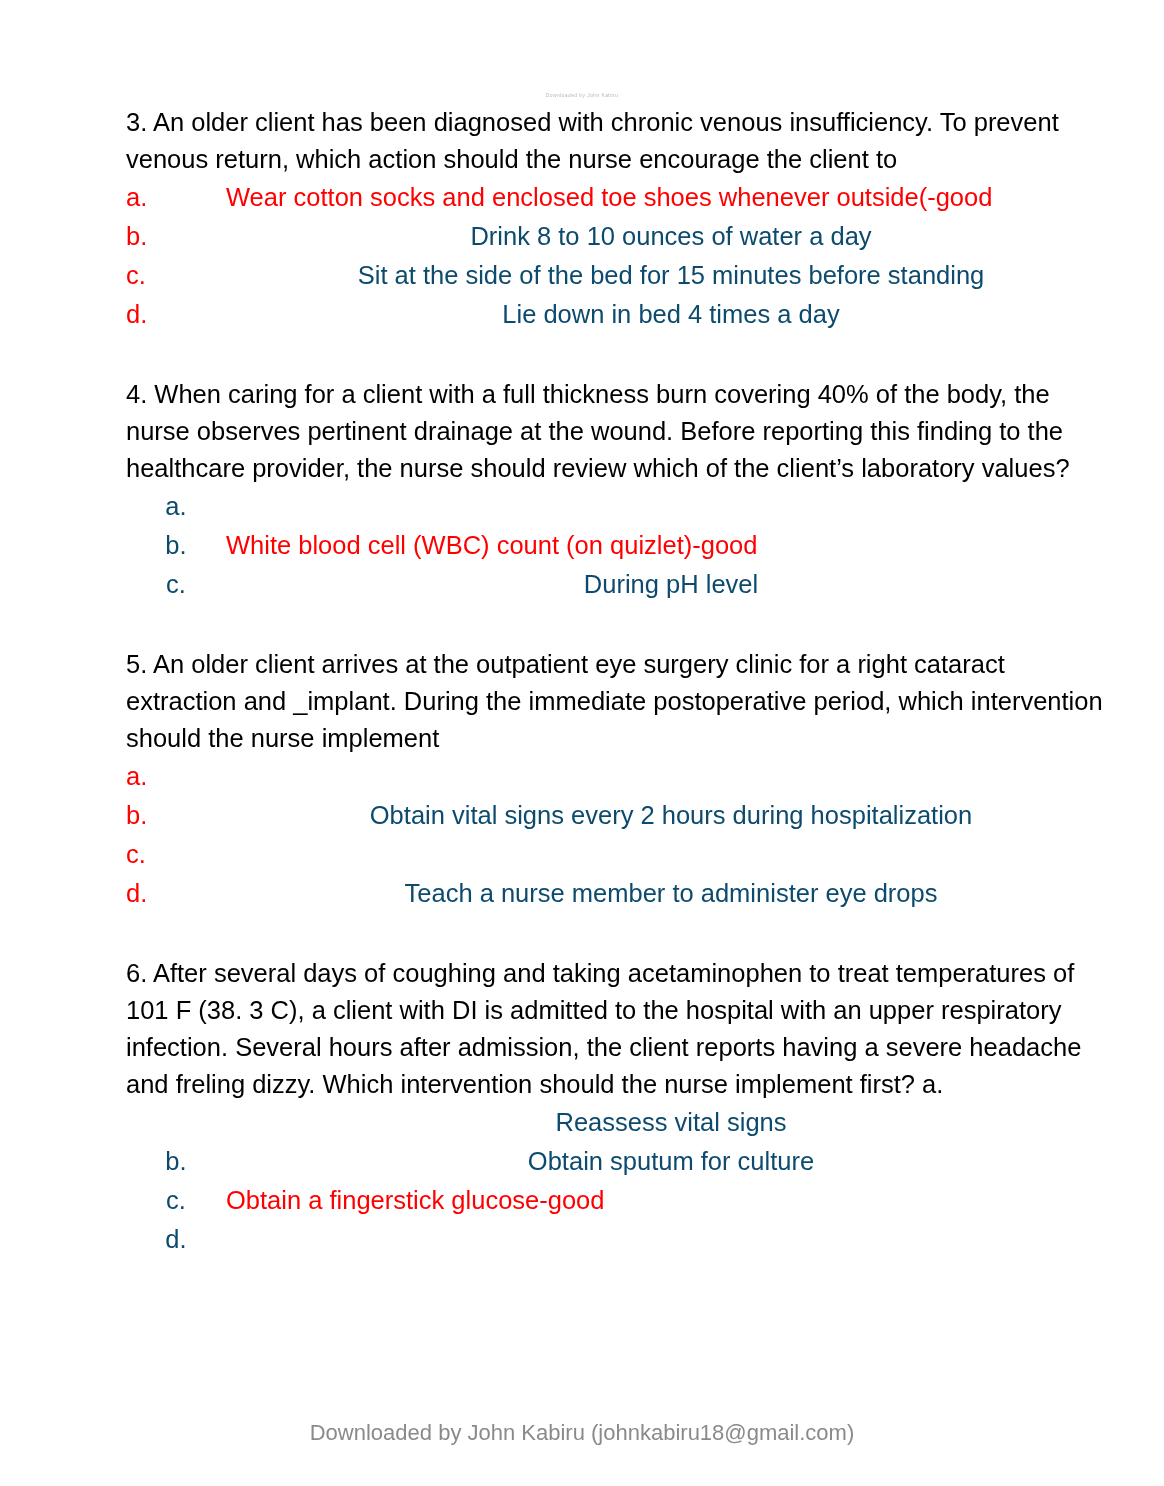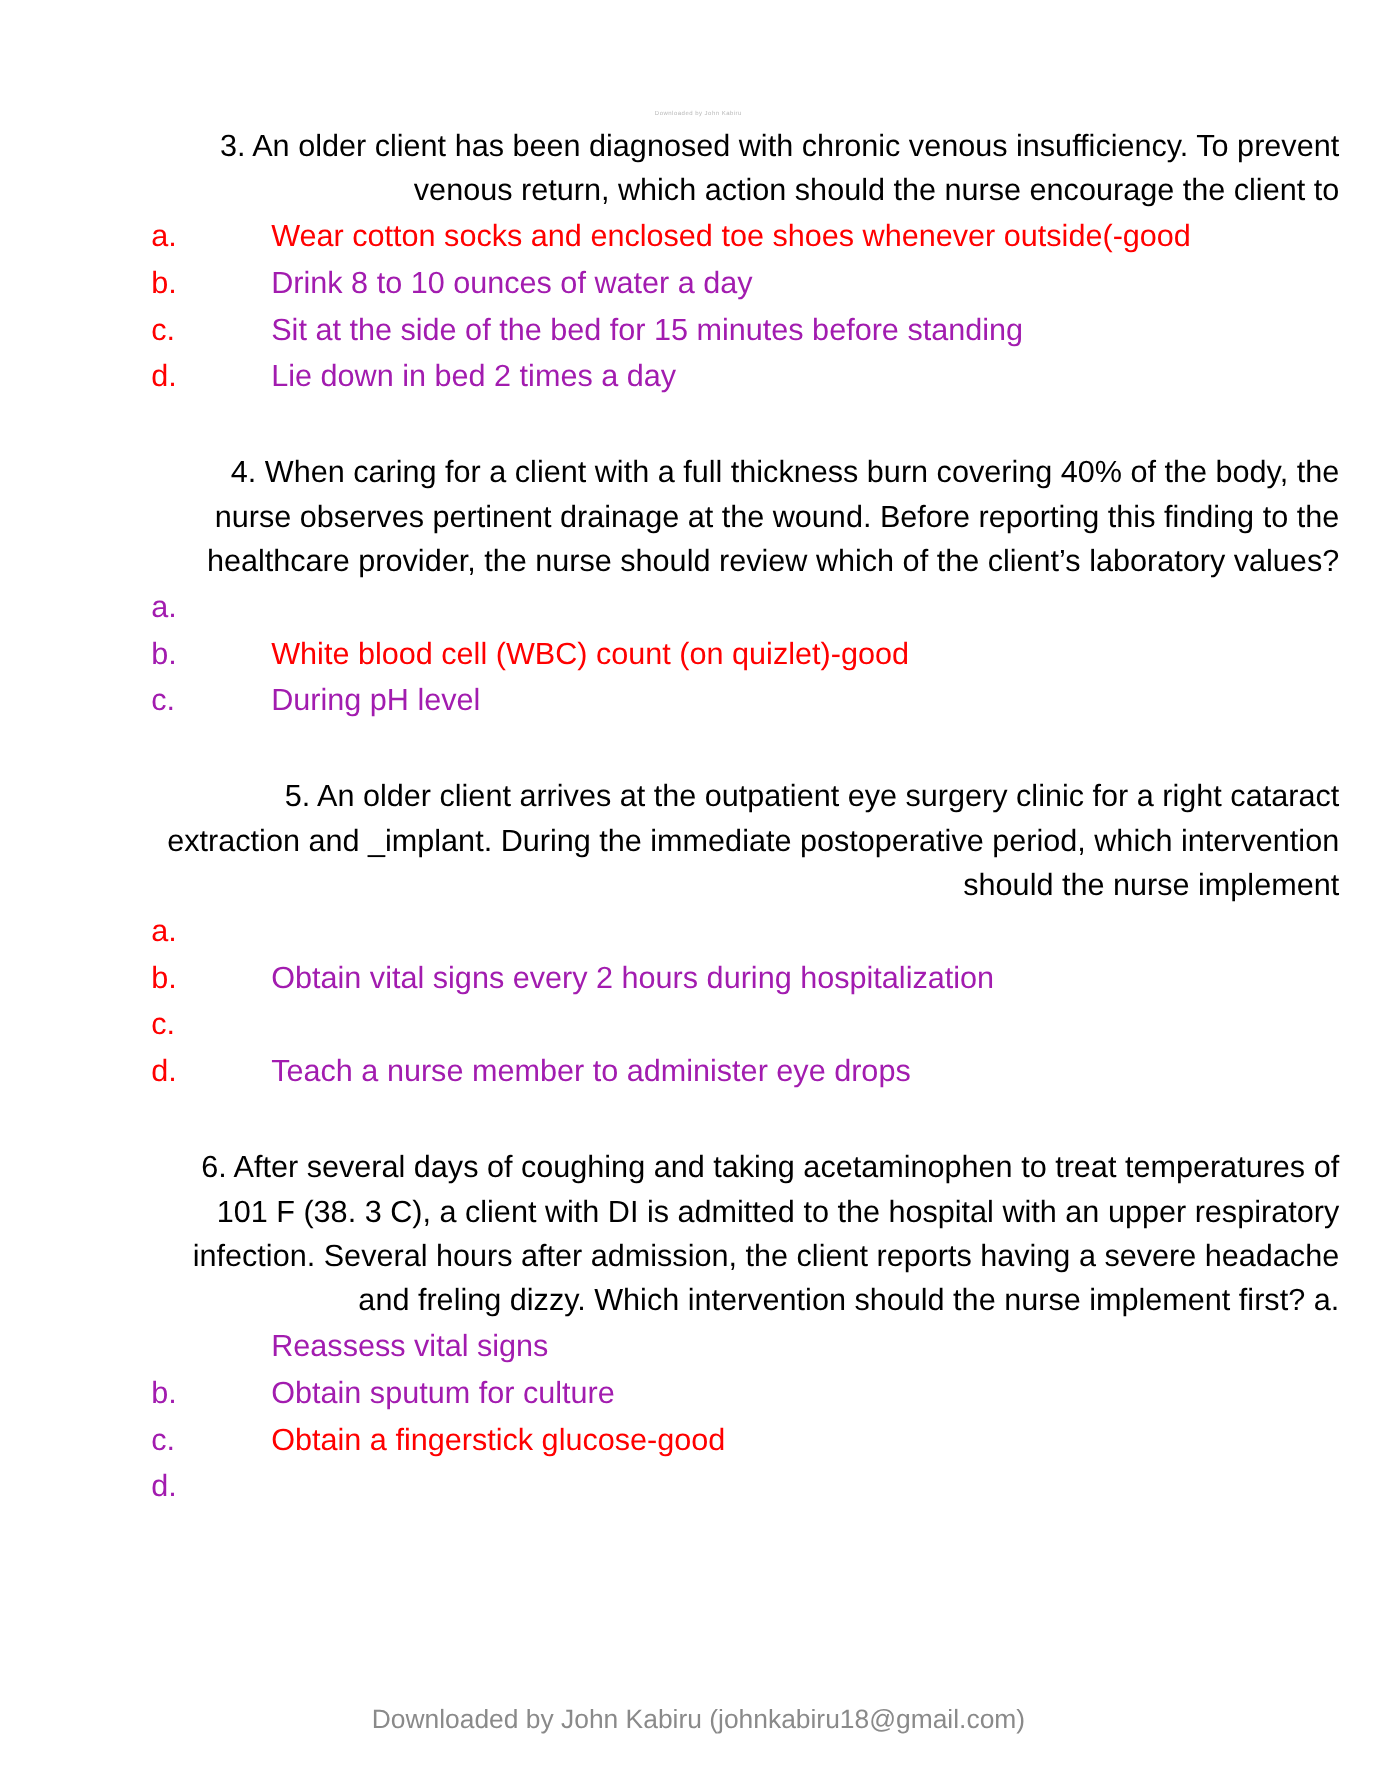--- a/index.html
+++ b/index.html
@@ -40,21 +40,20 @@
     width: 990px;
   }
   .qblock {
     margin-bottom: 28px;
   }
   .stem {
     font-size: 25.5px;
     line-height: 37px;
     color: #000000;
     margin: 0 0 0 0;
-    text-align: right;
   }
   .opts {
     margin-top: 0;
   }
   .opt {
     display: flex;
     font-size: 25.5px;
     line-height: 39px;
     align-items: flex-start;
   }
@@ -62,21 +61,22 @@
     width: 100px;
     flex: 0 0 100px;
   }
   .opt .txt {
     flex: 1 1 auto;
   }
   .red {
     color: #ff0000;
   }
   .black {
-    color: #a21caf;
+    color: #0c4a6e;
+    text-align: center;
   }
   .spacer-sm { height: 14px; }
   .footer {
     position: absolute;
     left: 0;
     top: 1420px;
     width: 1164px;
     text-align: center;
     font-size: 22px;
     color: #8a8a8a;
@@ -101,21 +101,21 @@
         <div class="opt">
           <span class="lbl red">b.</span>
           <span class="txt black">Drink 8 to 10 ounces of water a day</span>
         </div>
         <div class="opt">
           <span class="lbl red">c.</span>
           <span class="txt black">Sit at the side of the bed for 15 minutes before standing</span>
         </div>
         <div class="opt">
           <span class="lbl red">d.</span>
-          <span class="txt black">Lie down in bed 2 times a day</span>
+          <span class="txt black">Lie down in bed 4 times a day</span>
         </div>
       </div>
     </div>
 
     <div class="spacer-sm"></div>
 
     <div class="qblock">
       <p class="stem">4. When caring for a client with a full thickness burn covering 40% of the body, the nurse observes pertinent drainage at the wound. Before reporting this finding to the healthcare provider, the nurse should review which of the client’s laboratory values?</p>
       <div class="opts">
         <div class="opt">

